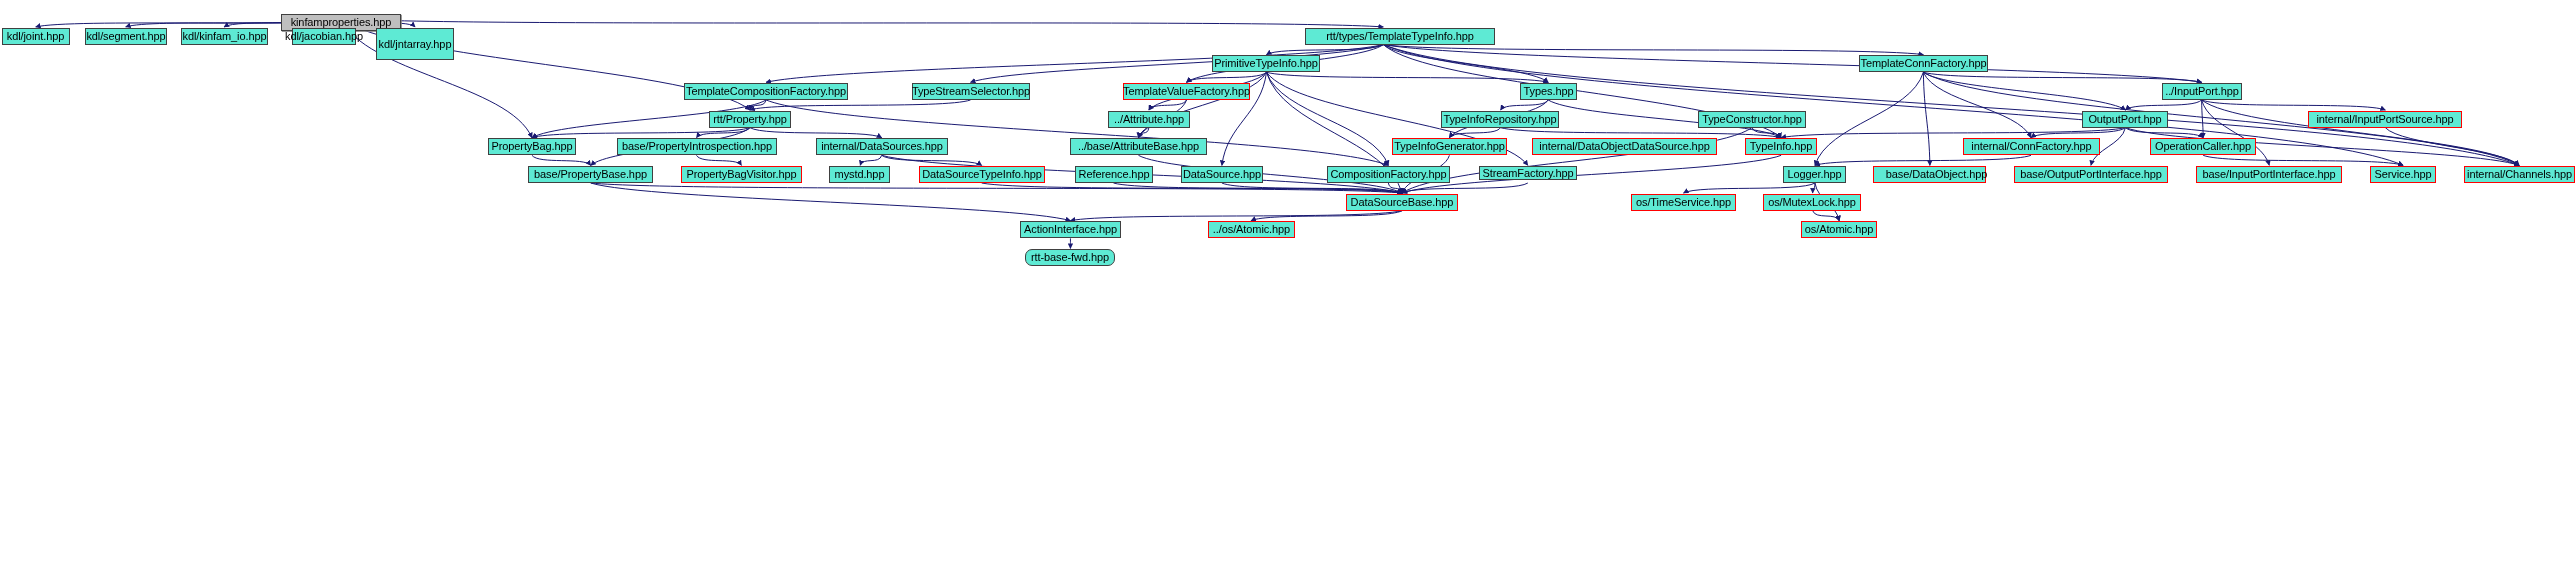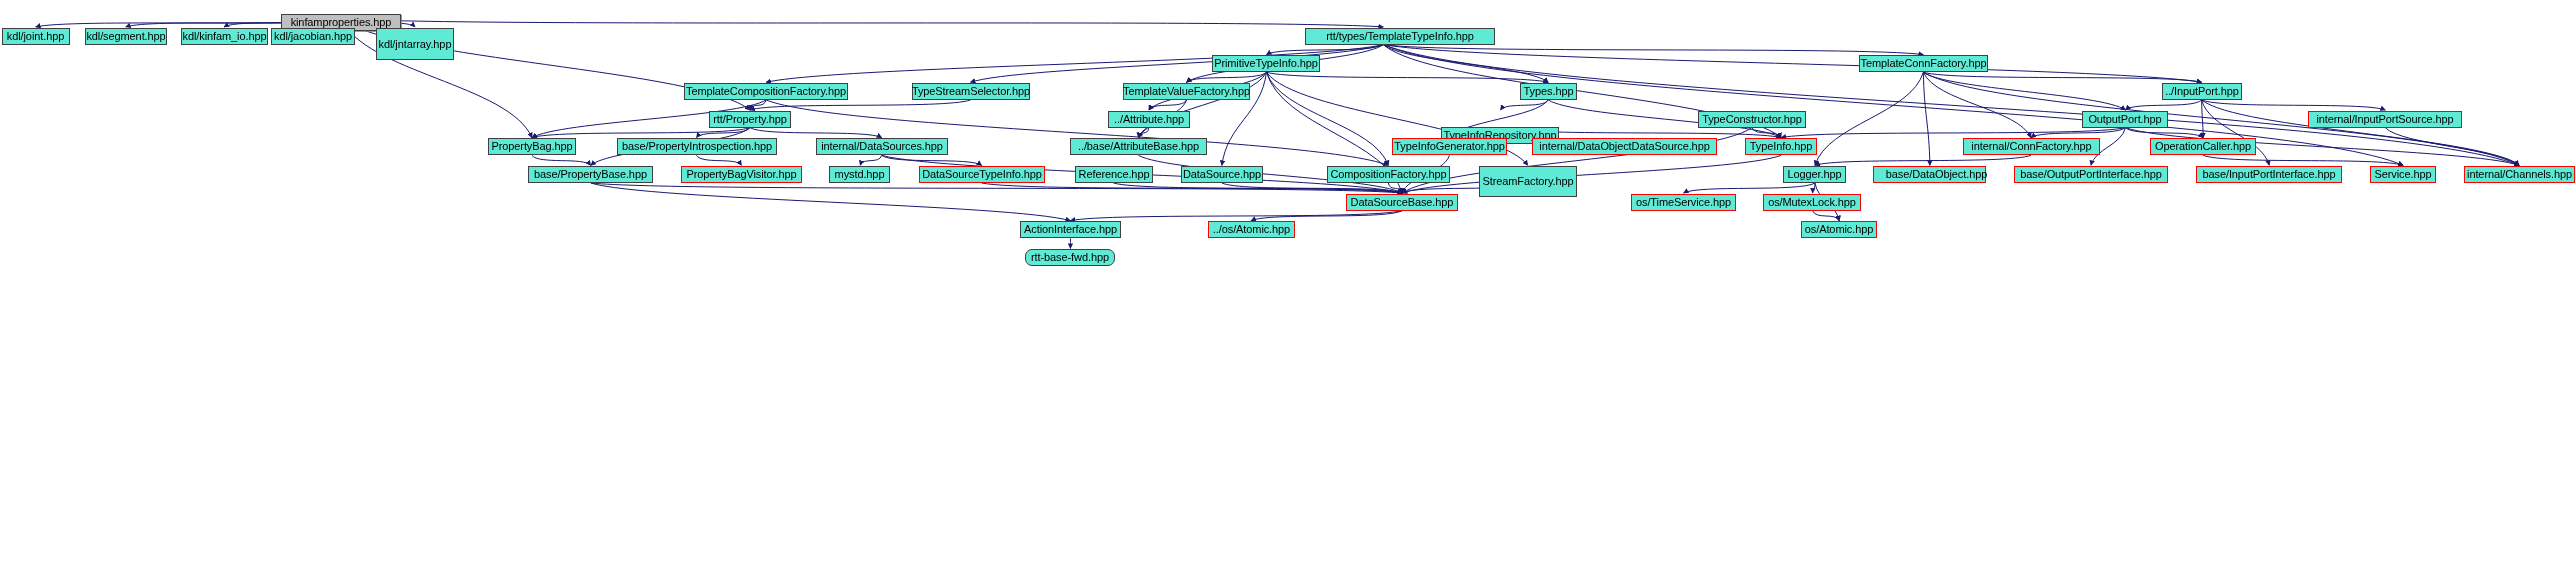--- a/index.html
+++ b/index.html
@@ -166,21 +166,21 @@
       </div>
       <div class="gnode" style="left: 1.5px; top: 28px; width: 68px; height: 17px;">
         <span class="nlabel">kdl/joint.hpp</span>
       </div>
       <div class="gnode" style="left: 85px; top: 28px; width: 82px; height: 17px;">
         <span class="nlabel">kdl/segment.hpp</span>
       </div>
       <div class="gnode" style="left: 181px; top: 28px; width: 87px; height: 17px;">
         <span class="nlabel">kdl/kinfam_io.hpp</span>
       </div>
-      <div class="gnode" style="left: 271px; top: 28px; width: 84px; height: 17px;">
+      <div class="gnode" style="left: 292px; top: 28px; width: 64px; height: 17px;">
         <span class="nlabel">kdl/jacobian.hpp</span>
       </div>
       <div class="gnode" style="left: 376px; top: 28px; width: 78px; height: 32px;">
         <span class="nlabel">kdl/jntarray.hpp</span>
       </div>
       <div class="gnode" style="left: 1305px; top: 28px; width: 190px; height: 17px;">
         <span class="nlabel">rtt/types/TemplateTypeInfo.hpp</span>
       </div>
       <div class="gnode" style="left: 1212px; top: 55px; width: 108px; height: 17px;">
         <span class="nlabel">PrimitiveTypeInfo.hpp</span>
@@ -202,21 +202,21 @@
       </div>
       <div class="gnode" style="left: 2162px; top: 83px; width: 80px; height: 17px;">
         <span class="nlabel">../InputPort.hpp</span>
       </div>
       <div class="gnode" style="left: 709px; top: 111px; width: 82px; height: 17px;">
         <span class="nlabel">rtt/Property.hpp</span>
       </div>
       <div class="gnode" style="left: 1108px; top: 111px; width: 82px; height: 17px;">
         <span class="nlabel">../Attribute.hpp</span>
       </div>
-      <div class="gnode" style="left: 1441px; top: 111px; width: 118px; height: 17px; margin-top: 16px;">
+      <div class="gnode" style="left: 1441px; top: 111px; width: 118px; height: 17px;">
         <span class="nlabel">TypeInfoRepository.hpp</span>
       </div>
       <div class="gnode" style="left: 1698px; top: 111px; width: 108px; height: 17px;">
         <span class="nlabel">TypeConstructor.hpp</span>
       </div>
       <div class="gnode" style="left: 2082px; top: 111px; width: 86px; height: 17px;">
         <span class="nlabel">OutputPort.hpp</span>
       </div>
       <div class="gnode red" style="left: 2308px; top: 111px; width: 154px; height: 17px;">
         <span class="nlabel">internal/InputPortSource.hpp</span>
@@ -262,21 +262,21 @@
       </div>
       <div class="gnode" style="left: 1075px; top: 166px; width: 78px; height: 17px;">
         <span class="nlabel">Reference.hpp</span>
       </div>
       <div class="gnode" style="left: 1181px; top: 166px; width: 82px; height: 17px;">
         <span class="nlabel">DataSource.hpp</span>
       </div>
       <div class="gnode" style="left: 1327px; top: 166px; width: 123px; height: 17px;">
         <span class="nlabel">CompositionFactory.hpp</span>
       </div>
-      <div class="gnode" style="left: 1479px; top: 166px; width: 98px; height: 31px;">
+      <div class="gnode" style="left: 1479px; top: 166px; width: 98px; height: 14px;">
         <span class="nlabel">StreamFactory.hpp</span>
       </div>
       <div class="gnode" style="left: 1783px; top: 166px; width: 63px; height: 17px;">
         <span class="nlabel">Logger.hpp</span>
       </div>
       <div class="gnode red" style="left: 1873px; top: 166px; width: 113px; height: 17px; padding-left: 14px;">
         <span class="nlabel">base/DataObject.hpp</span>
       </div>
       <div class="gnode red" style="left: 2014px; top: 166px; width: 154px; height: 17px;">
         <span class="nlabel">base/OutputPortInterface.hpp</span>

